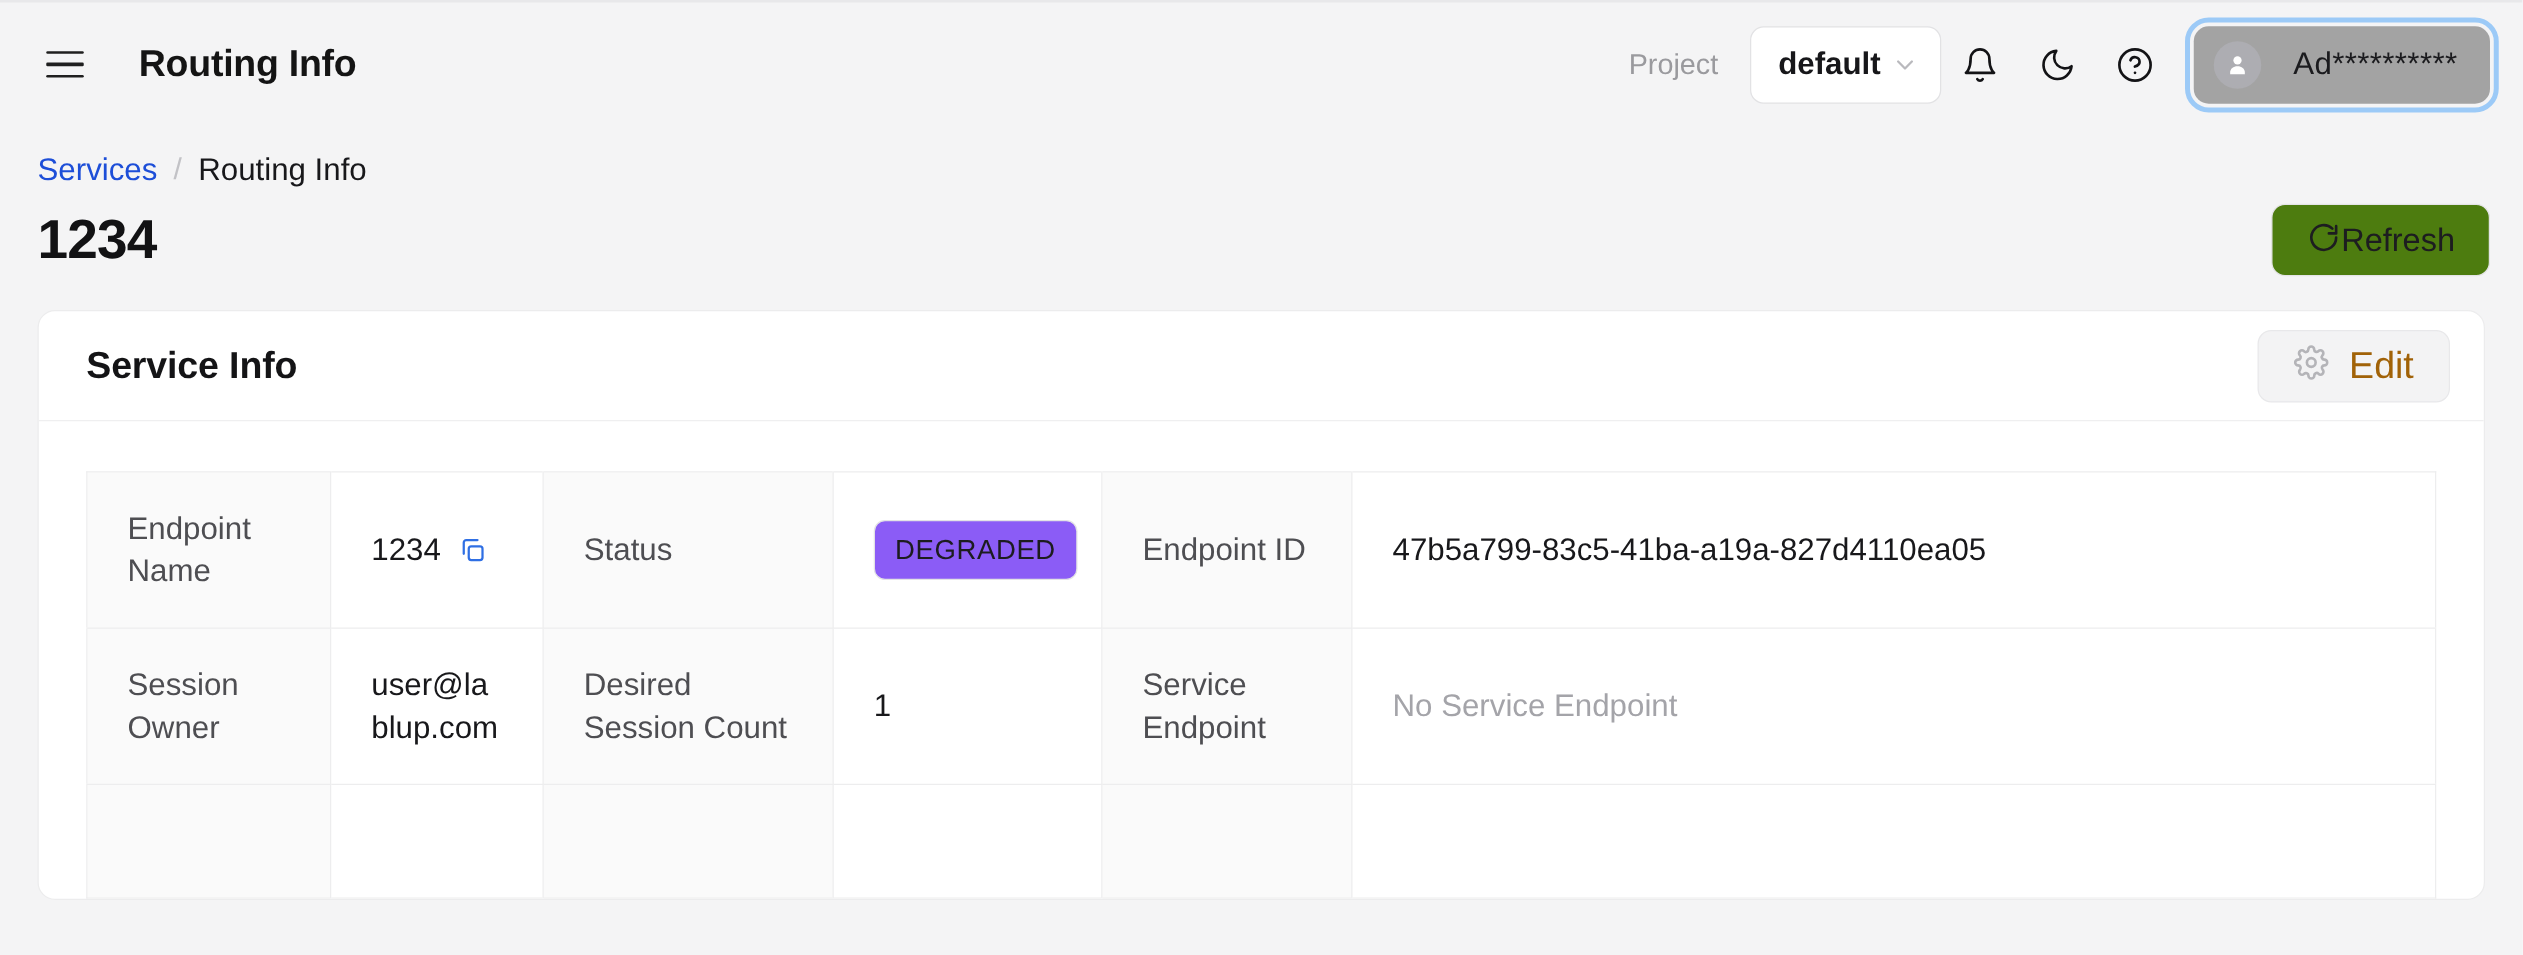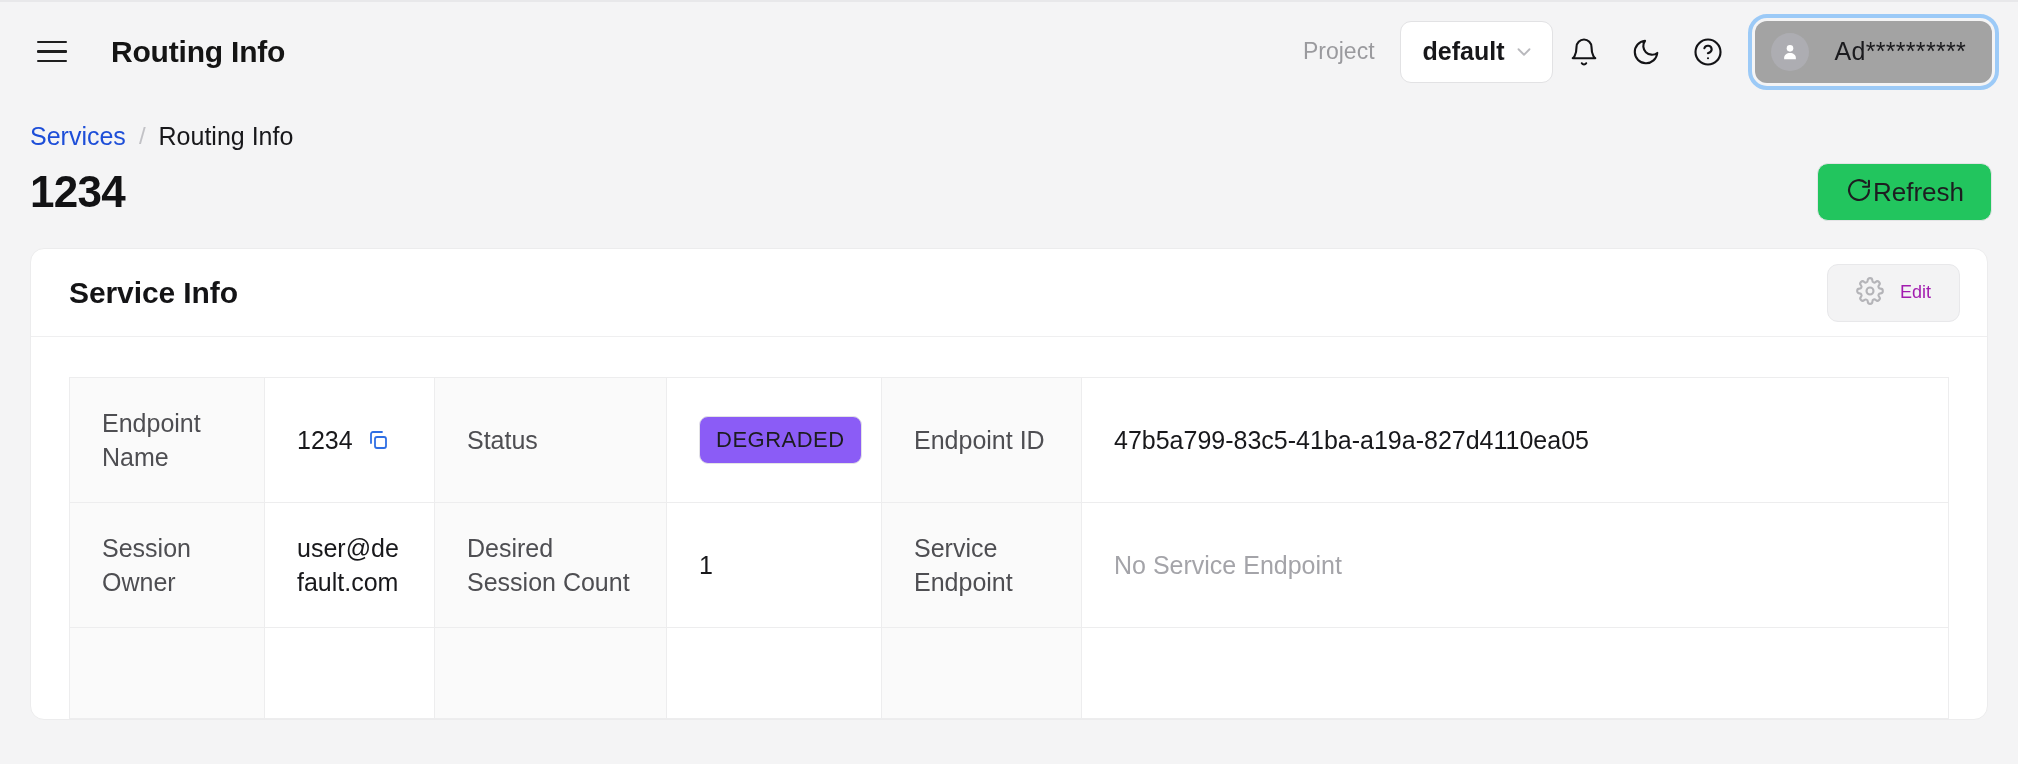--- a/index.html
+++ b/index.html
@@ -140,21 +140,21 @@
     letter-spacing: -0.7px;
     line-height: 1;
     white-space: nowrap;
   }
   .refresh-btn {
     margin-left: auto;
     height: 58px;
     display: flex;
     align-items: center;
     padding: 0 27px;
-    background: #22c55e;
+    background: #4d7c0f;
     border: 1.5px solid #e4e4e6;
     border-radius: 11px;
     cursor: pointer;
   }
   .refresh-btn .lbl { font-size: 26px; color: #1d1d20; white-space: nowrap; }
 
   
   .card {
     margin: 19px 30px 0 30px;
     background: #ffffff;
@@ -181,21 +181,21 @@
     height: 58px;
     display: flex;
     align-items: center;
     gap: 16px;
     padding: 0 28px;
     background: #f3f3f4;
     border: 1.5px solid #e8e8ea;
     border-radius: 11px;
     cursor: not-allowed;
   }
-  .edit-btn .lbl { font-size: 18px; color: #a21caf; white-space: nowrap; text-align: center; }
+  .edit-btn .lbl { font-size: 30px; color: #a16207; white-space: nowrap; text-align: center; }
 
   
   .tbl-wrap { padding: 40px 38px 0 38px; }
   .info-table {
     width: 100%;
     border-collapse: collapse;
     border: 1.5px solid #ededee;
     border-radius: 4px;
     table-layout: fixed;
   }
@@ -355,21 +355,21 @@
             </td>
             <td class="lbl-cell col-l2">Status</td>
             <td class="val-cell col-v2">
               <span class="badge">DEGRADED</span>
             </td>
             <td class="lbl-cell col-l3">Endpoint ID</td>
             <td class="val-cell col-v3 uuid">47b5a799-83c5-41ba-a19a-827d4110ea05</td>
           </tr>
           <tr>
             <td class="lbl-cell col-l1">Session Owner</td>
-            <td class="val-cell col-v1 uuid">user@default.com</td>
+            <td class="val-cell col-v1 uuid">user@lablup.com</td>
             <td class="lbl-cell col-l2">Desired Session Count</td>
             <td class="val-cell col-v2">1</td>
             <td class="lbl-cell col-l3">Service Endpoint</td>
             <td class="val-cell col-v3 val-muted">No Service Endpoint</td>
           </tr>
           <tr>
             <td class="lbl-cell col-l1">&nbsp;</td>
             <td class="val-cell col-v1">&nbsp;</td>
             <td class="lbl-cell col-l2">&nbsp;</td>
             <td class="val-cell col-v2">&nbsp;</td>

